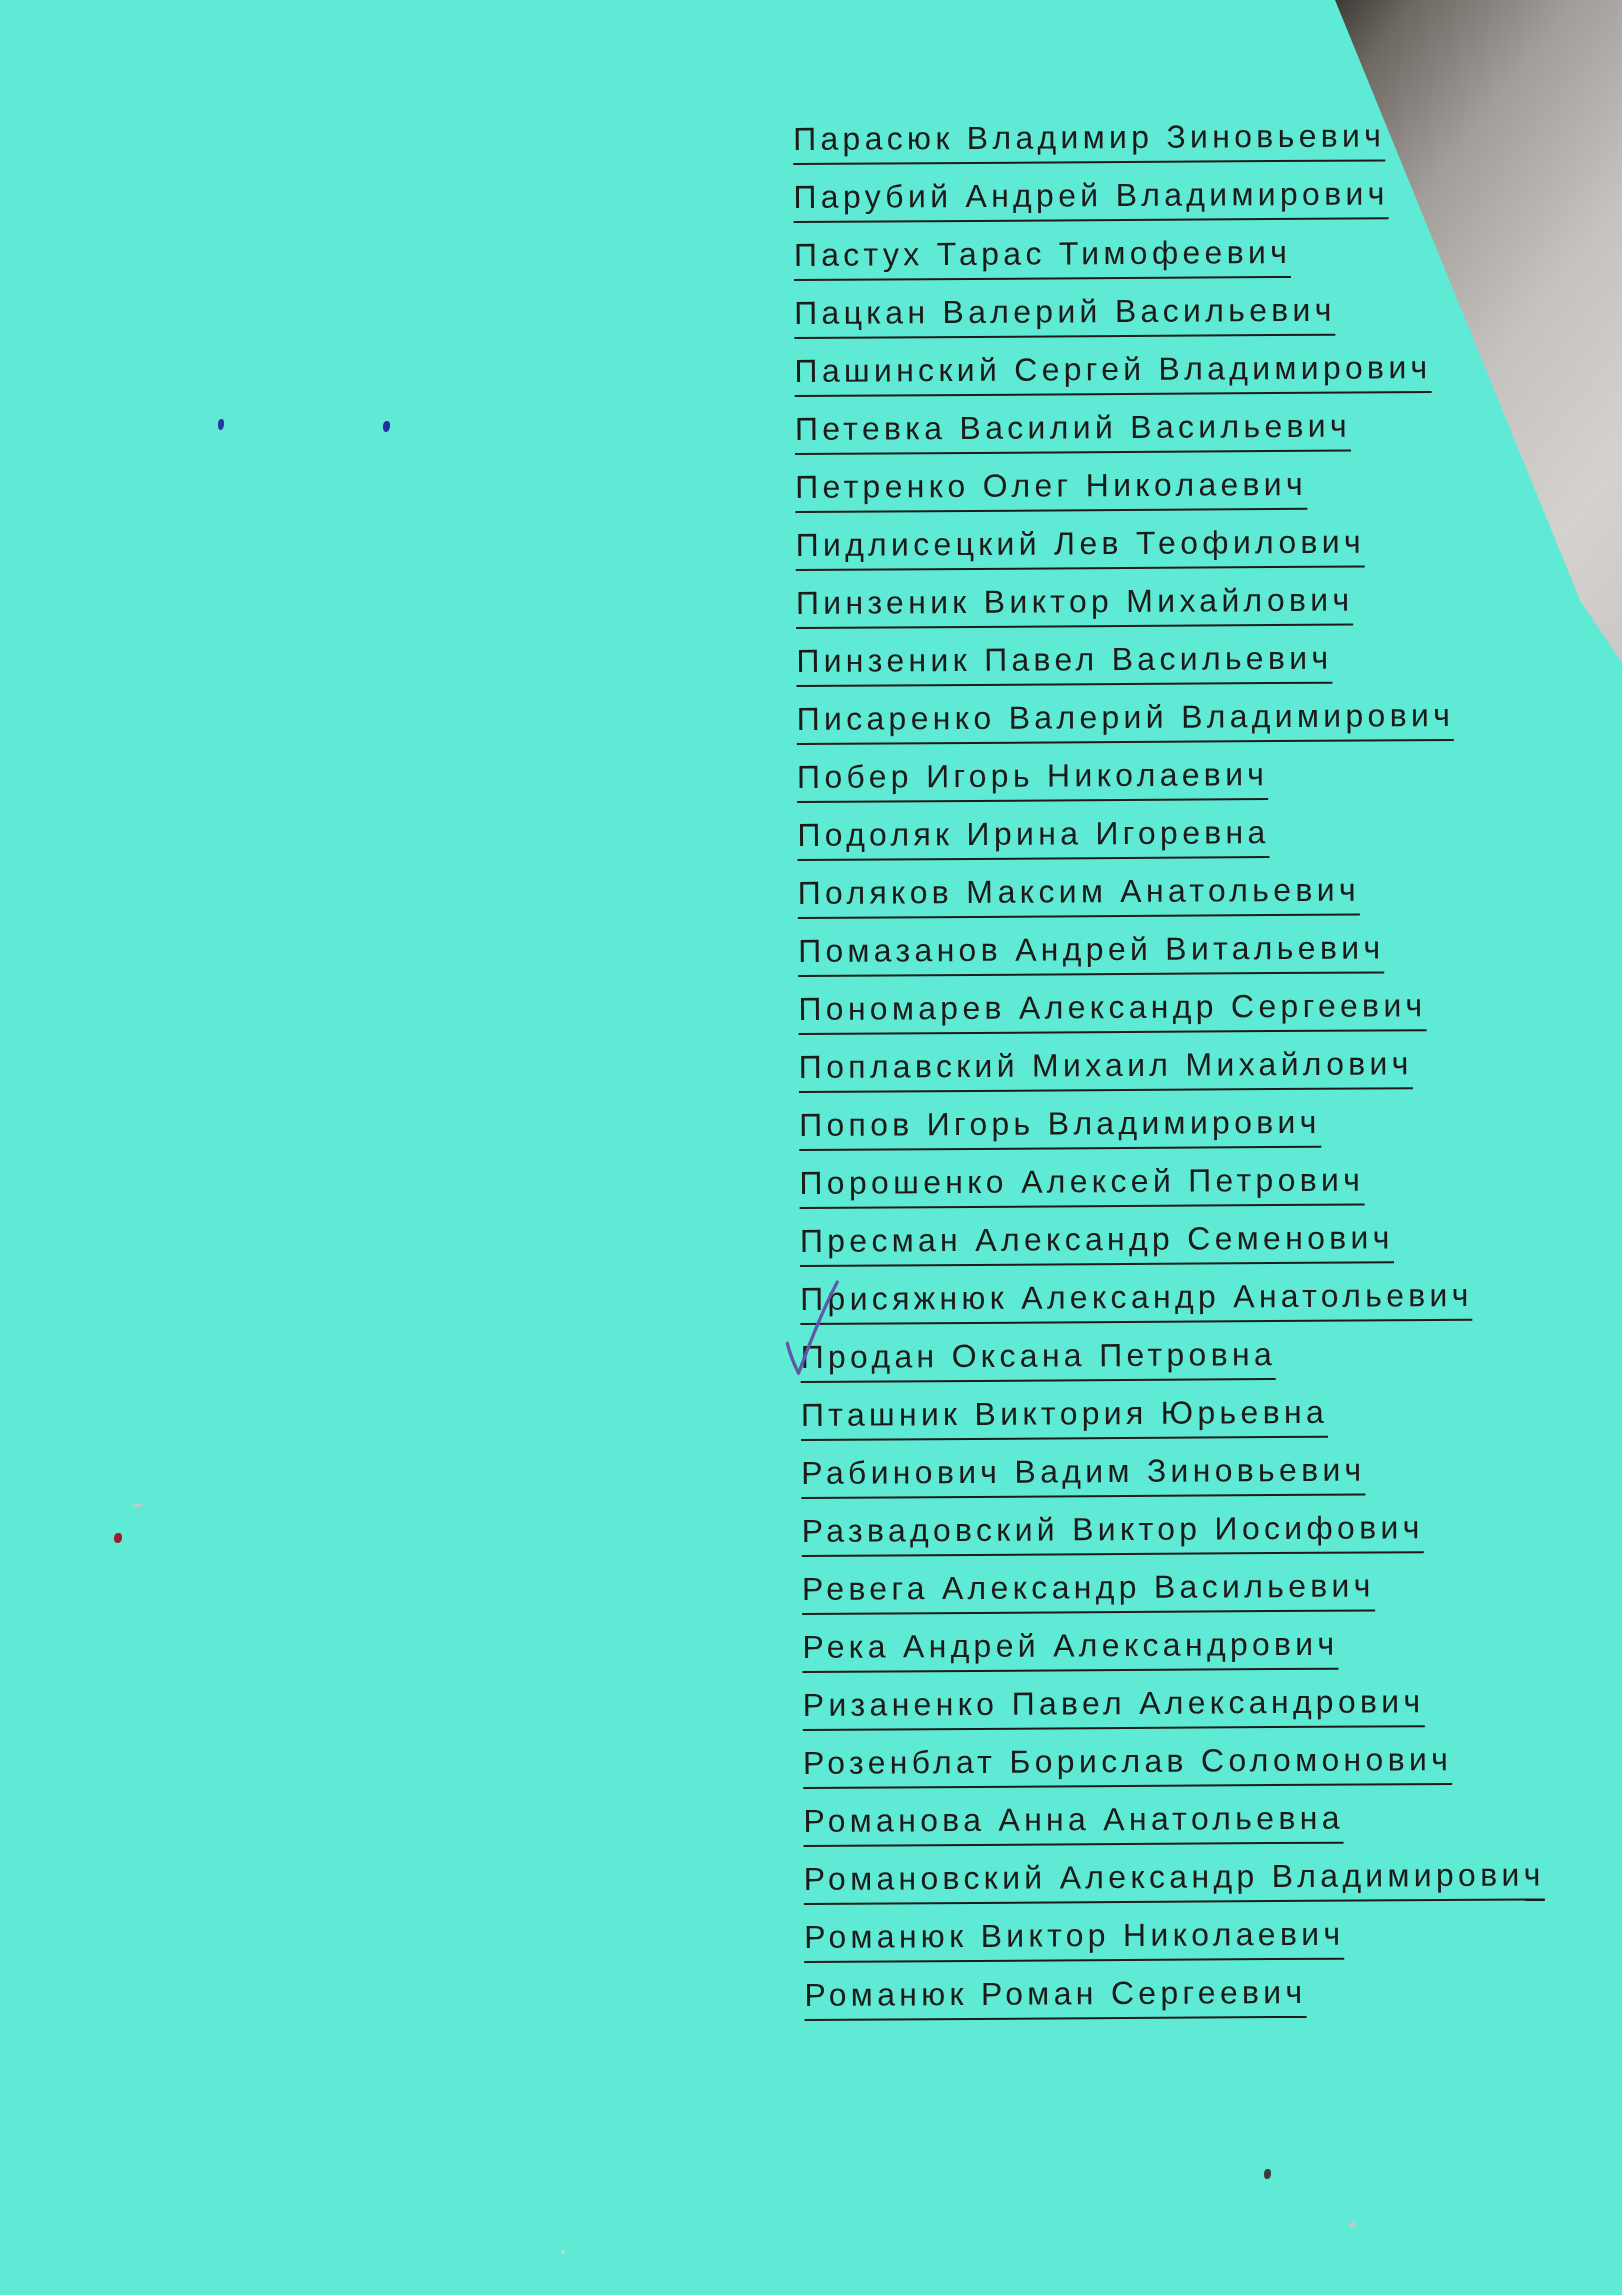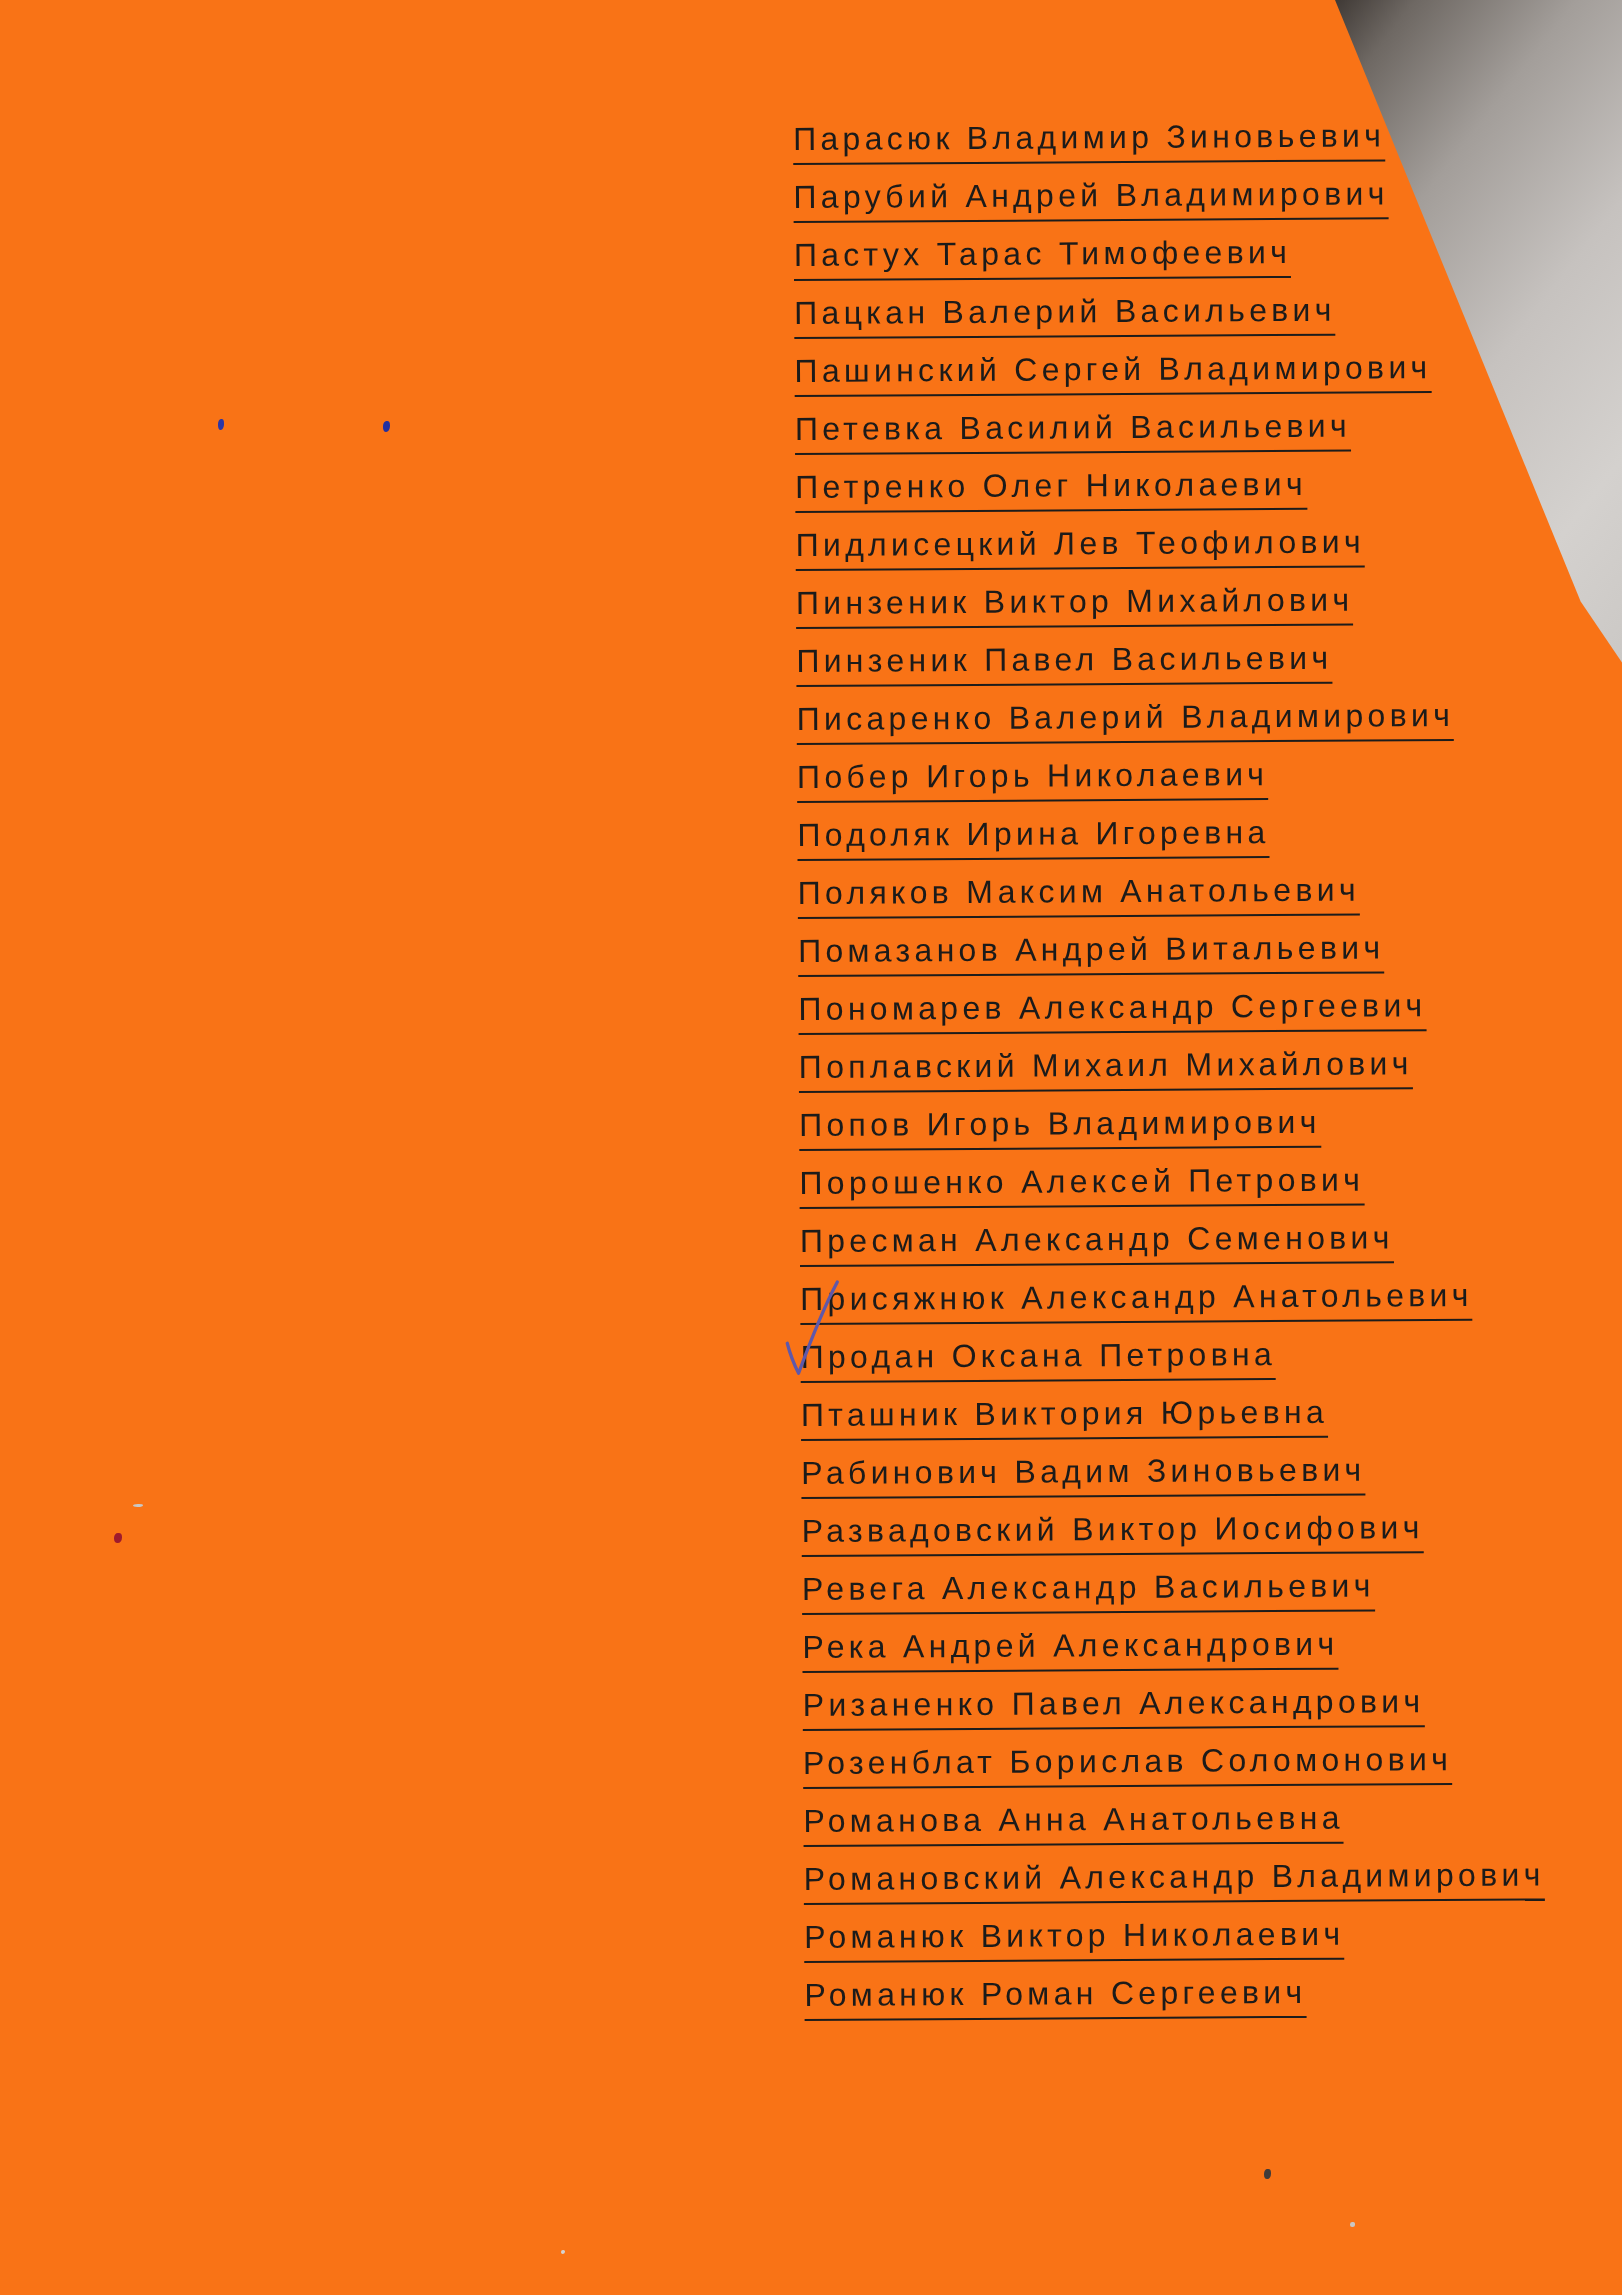--- a/index.html
+++ b/index.html
@@ -10,21 +10,21 @@
     width: 1623px;
     height: 2295px;
     position: relative;
     background: #fbfbfa;
     overflow: hidden;
     font-family: "Liberation Sans", sans-serif;
   }
   .page {
     position: absolute;
     inset: 0;
-    background: #f97316;
+    background: #5eead4;
   }
   
   .corner-fold {
     position: absolute;
     top: 0;
     right: 0;
     width: 288px;
     height: 664px;
     clip-path: polygon(0 0, 100% 0, 100% 100%, 85.3% 90.6%, 0 0);
     background: linear-gradient(128deg,

